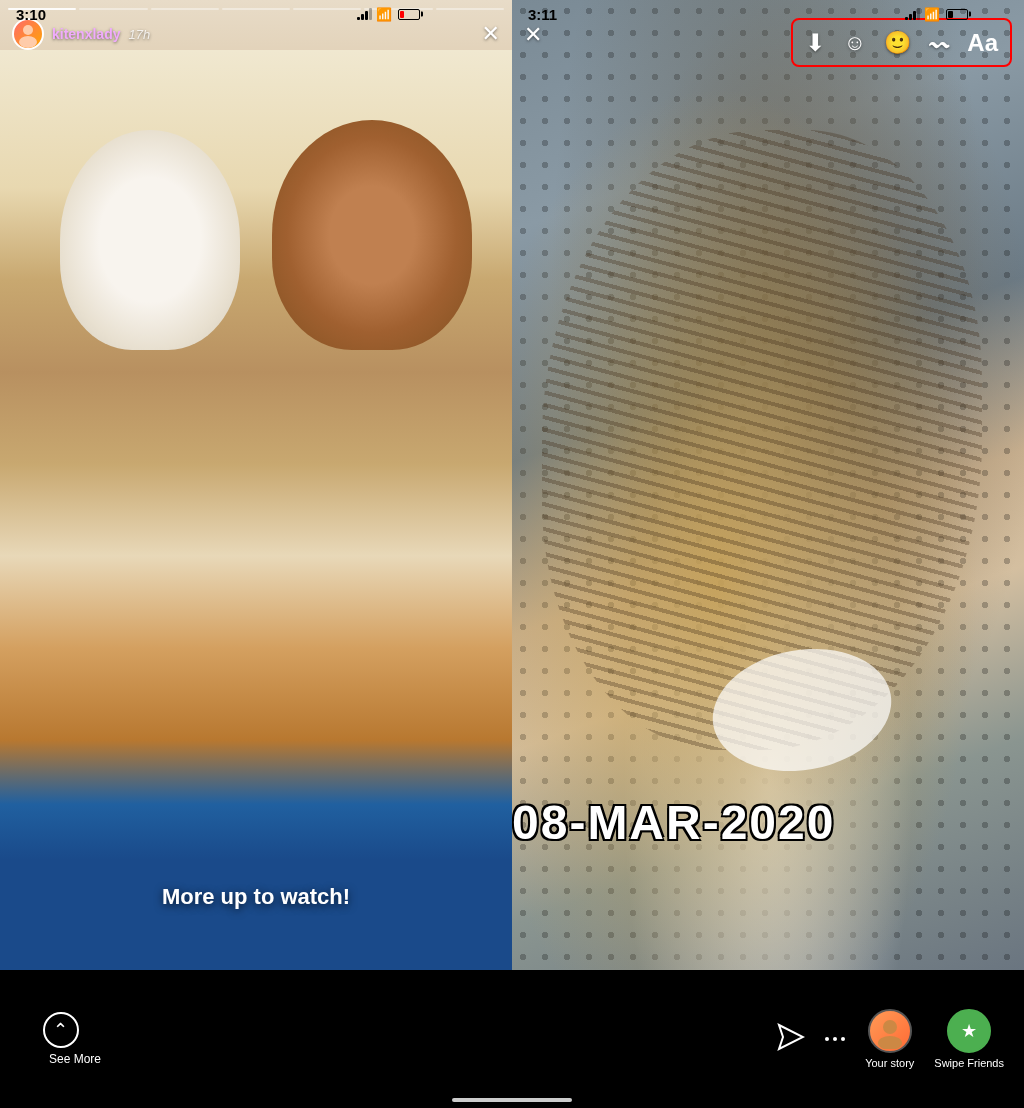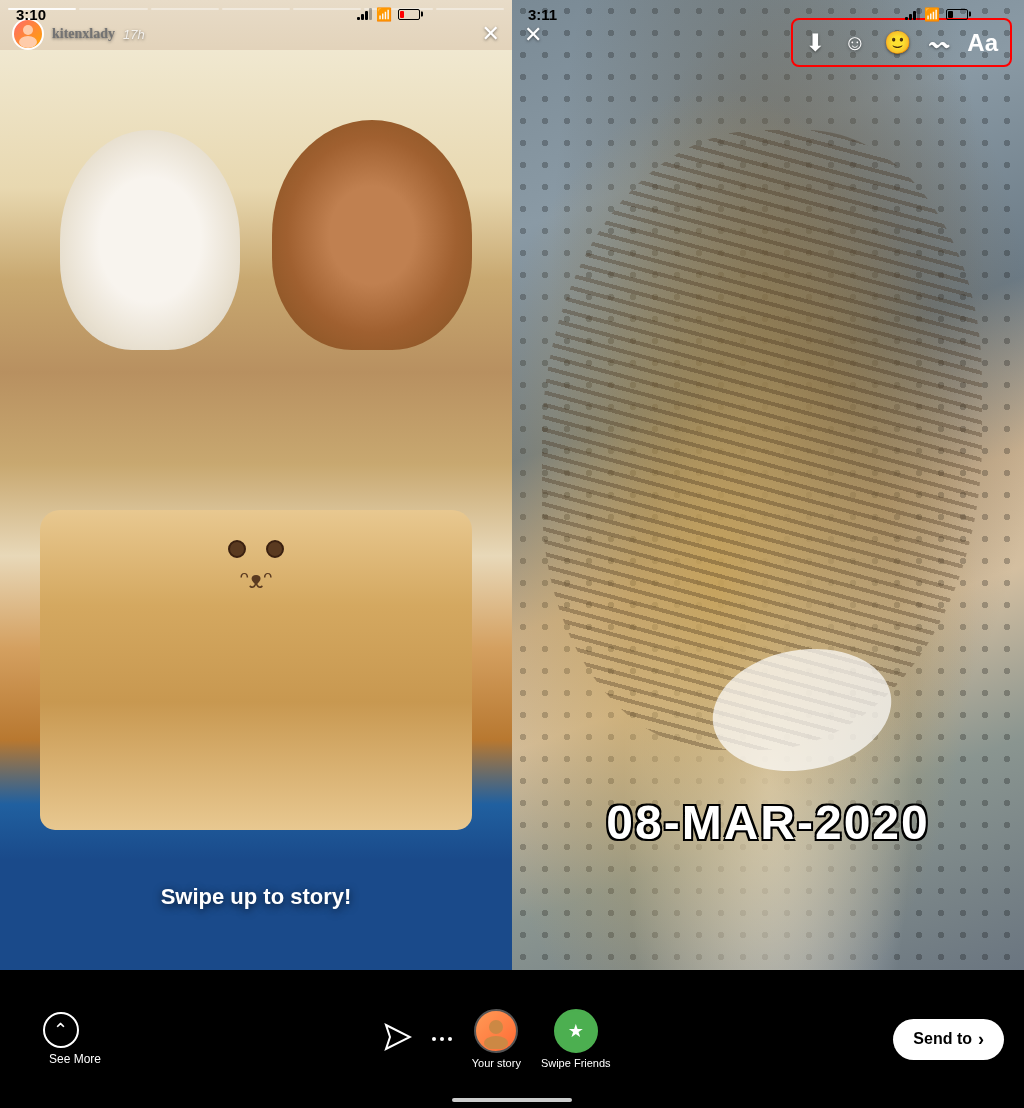--- a/index.html
+++ b/index.html
@@ -85,25 +85,24 @@
       border: 2px solid #fff;
       background: linear-gradient(135deg, #ff6b6b, #ffa500);
       overflow: hidden;
       display: flex;
       align-items: center;
       justify-content: center;
       font-size: 14px;
     }
 
     .username {
-      color: #737373;
+      color: #f0abfc;
       font-size: 14px;
       font-weight: 600;
       text-shadow: 0 1px 3px rgba(0,0,0,0.5);
-      font-family: Liberation Serif, serif;
     }
 
     .story-time {
       color: rgba(255,255,255,0.8);
       font-size: 13px;
       text-shadow: 0 1px 3px rgba(0,0,0,0.5);
       font-style: italic;
     }
 
     .close-btn {
@@ -142,21 +141,20 @@
       position: absolute;
       top: 0; left: 0;
       background: linear-gradient(160deg, #7a8a95 0%, #8a9aa5 20%, #6b7a85 40%, #c8b090 55%, #d4bfa0 65%, #8a9590 80%, #6a7580 100%);
     }
 
     .date-text {
       position: absolute;
       bottom: 120px;
       left: 0;
       right: 0;
-      text-align: center;
       color: #fff;
       font-size: 48px;
       font-weight: 900;
       text-shadow: 2px 2px 0 #000, -2px -2px 0 #000, 2px -2px 0 #000, -2px 2px 0 #000;
       z-index: 10;
       letter-spacing: 2px;
     }
 
     
     .story-toolbar {
@@ -547,30 +545,20 @@
 
 <div class="stories-container">
 
   <div class="story-left">
 
     <div class="story-bg"></div>
 
     <div class="puppy-placeholder">
       <div class="puppy-white"></div>
       <div class="puppy-brown"></div>
-      <div class="bread-bag">
-
-        <div style="position:absolute;top:30px;left:50%;transform:translateX(-50%);width:120px;text-align:center;">
-          <div style="display:flex;justify-content:center;gap:20px;margin-bottom:8px;">
-            <div style="width:18px;height:18px;background:#5a3a20;border-radius:50%;border:2px solid #3a2010;"></div>
-            <div style="width:18px;height:18px;background:#5a3a20;border-radius:50%;border:2px solid #3a2010;"></div>
-          </div>
-          <div style="font-size:24px;color:#5a3a20;margin-top:5px;">ᵔᴥᵔ</div>
-        </div>
-      </div>
     </div>
 
     <div class="story-progress-bar">
       <div class="progress-segment filled"></div>
       <div class="progress-segment"></div>
       <div class="progress-segment"></div>
       <div class="progress-segment"></div>
       <div class="progress-segment"></div>
       <div class="progress-segment"></div>
       <div class="progress-segment"></div>
@@ -583,21 +571,21 @@
             <circle cx="14" cy="10" r="5" fill="#ffccaa"></circle>
             <ellipse cx="14" cy="22" rx="9" ry="6" fill="#ffccaa"></ellipse>
           </svg>
         </div>
         <span class="username">kitenxlady</span>
         <span class="story-time">17h</span>
       </div>
       <span class="close-btn">✕</span>
     </div>
 
-    <div class="swipe-up-text">Swipe up to story!</div>
+    <div class="swipe-up-text">More up to watch!</div>
   </div>
 
   <div class="story-right">
 
     <div class="story-bg">
 
       <div class="blanket-dots"></div>
 
       <div class="cat-photo-overlay"></div>
       <div class="cat-stripes"></div>
@@ -654,19 +642,15 @@
     </div>
 
     <div class="bottom-action">
       <div class="close-friends-circle">
         <span class="close-friends-star">★</span>
       </div>
       <span class="story-label">Swipe Friends</span>
     </div>
   </div>
 
-  <button class="send-to-btn">
-    <span>Send to</span>
-    <span class="send-to-arrow">›</span>
-  </button>
 </div>
 
 <div class="home-indicator"></div>
 
 </body></html>

